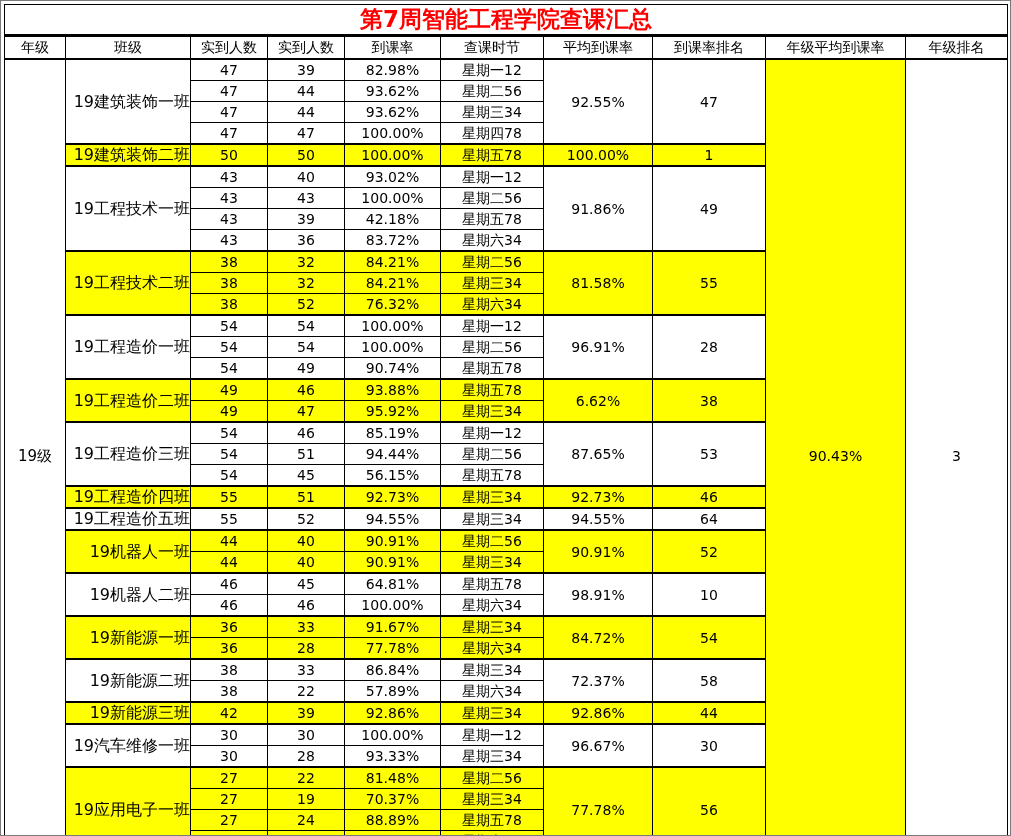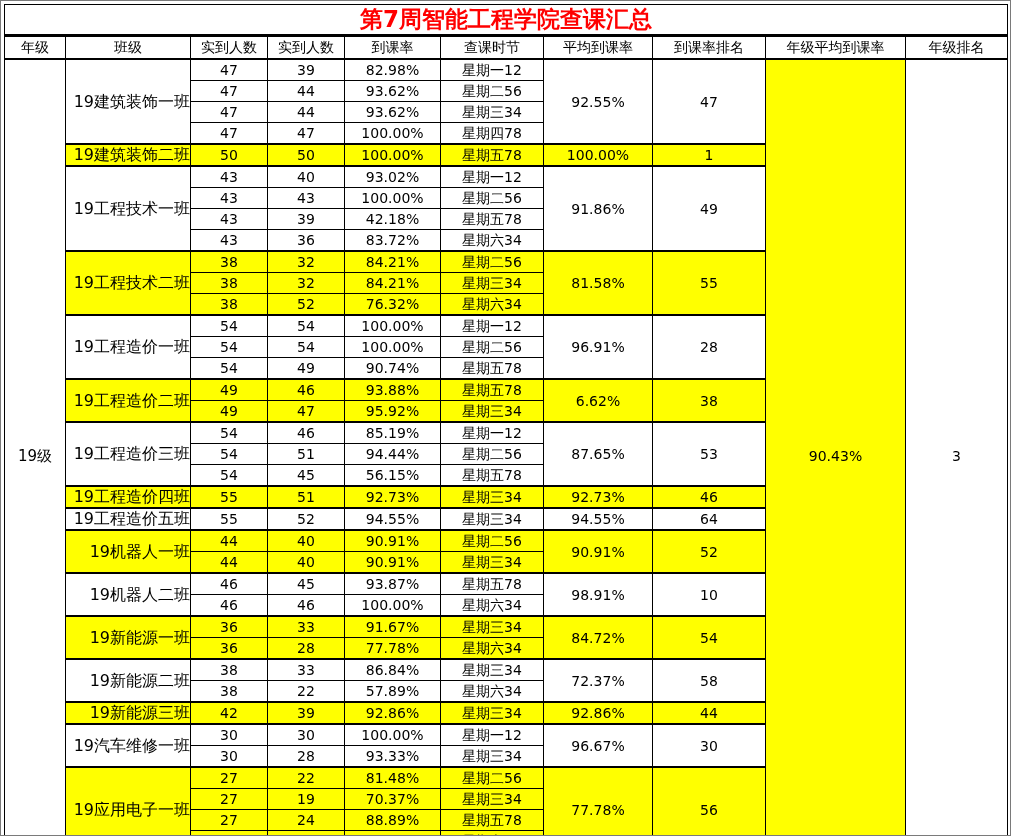--- a/index.html
+++ b/index.html
@@ -237,21 +237,21 @@
         <tr>
           <td class="hl">44</td>
           <td class="hl">40</td>
           <td class="hl">90.91%</td>
           <td class="hl">星期三34</td>
         </tr>
         <tr class="group-start">
           <td class="class-cell" rowspan="2">19机器人二班</td>
           <td>46</td>
           <td>45</td>
-          <td>93.87%</td>
+          <td>64.81%</td>
           <td>星期五78</td>
           <td rowspan="2">98.91%</td>
           <td rowspan="2">10</td>
         </tr>
         <tr>
           <td>46</td>
           <td>46</td>
           <td>100.00%</td>
           <td>星期六34</td>
         </tr>

